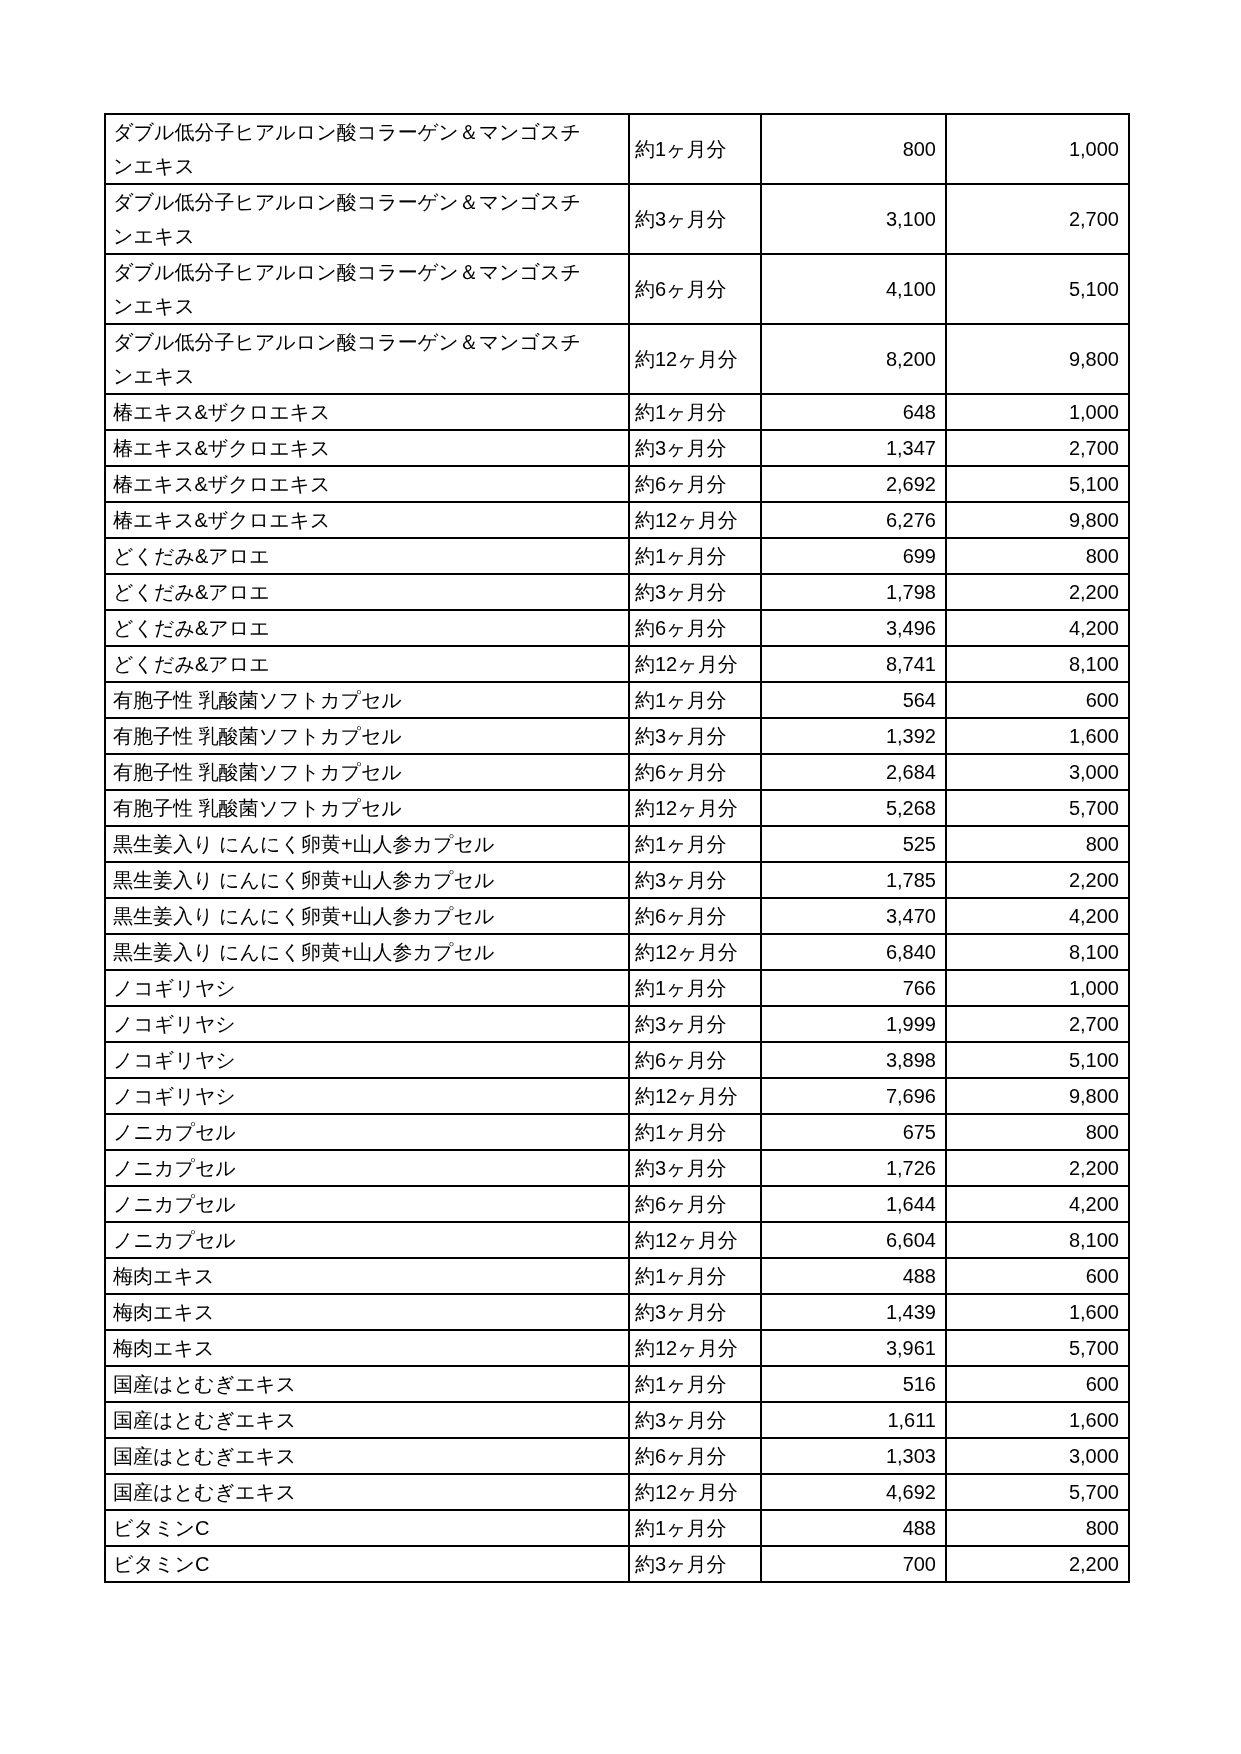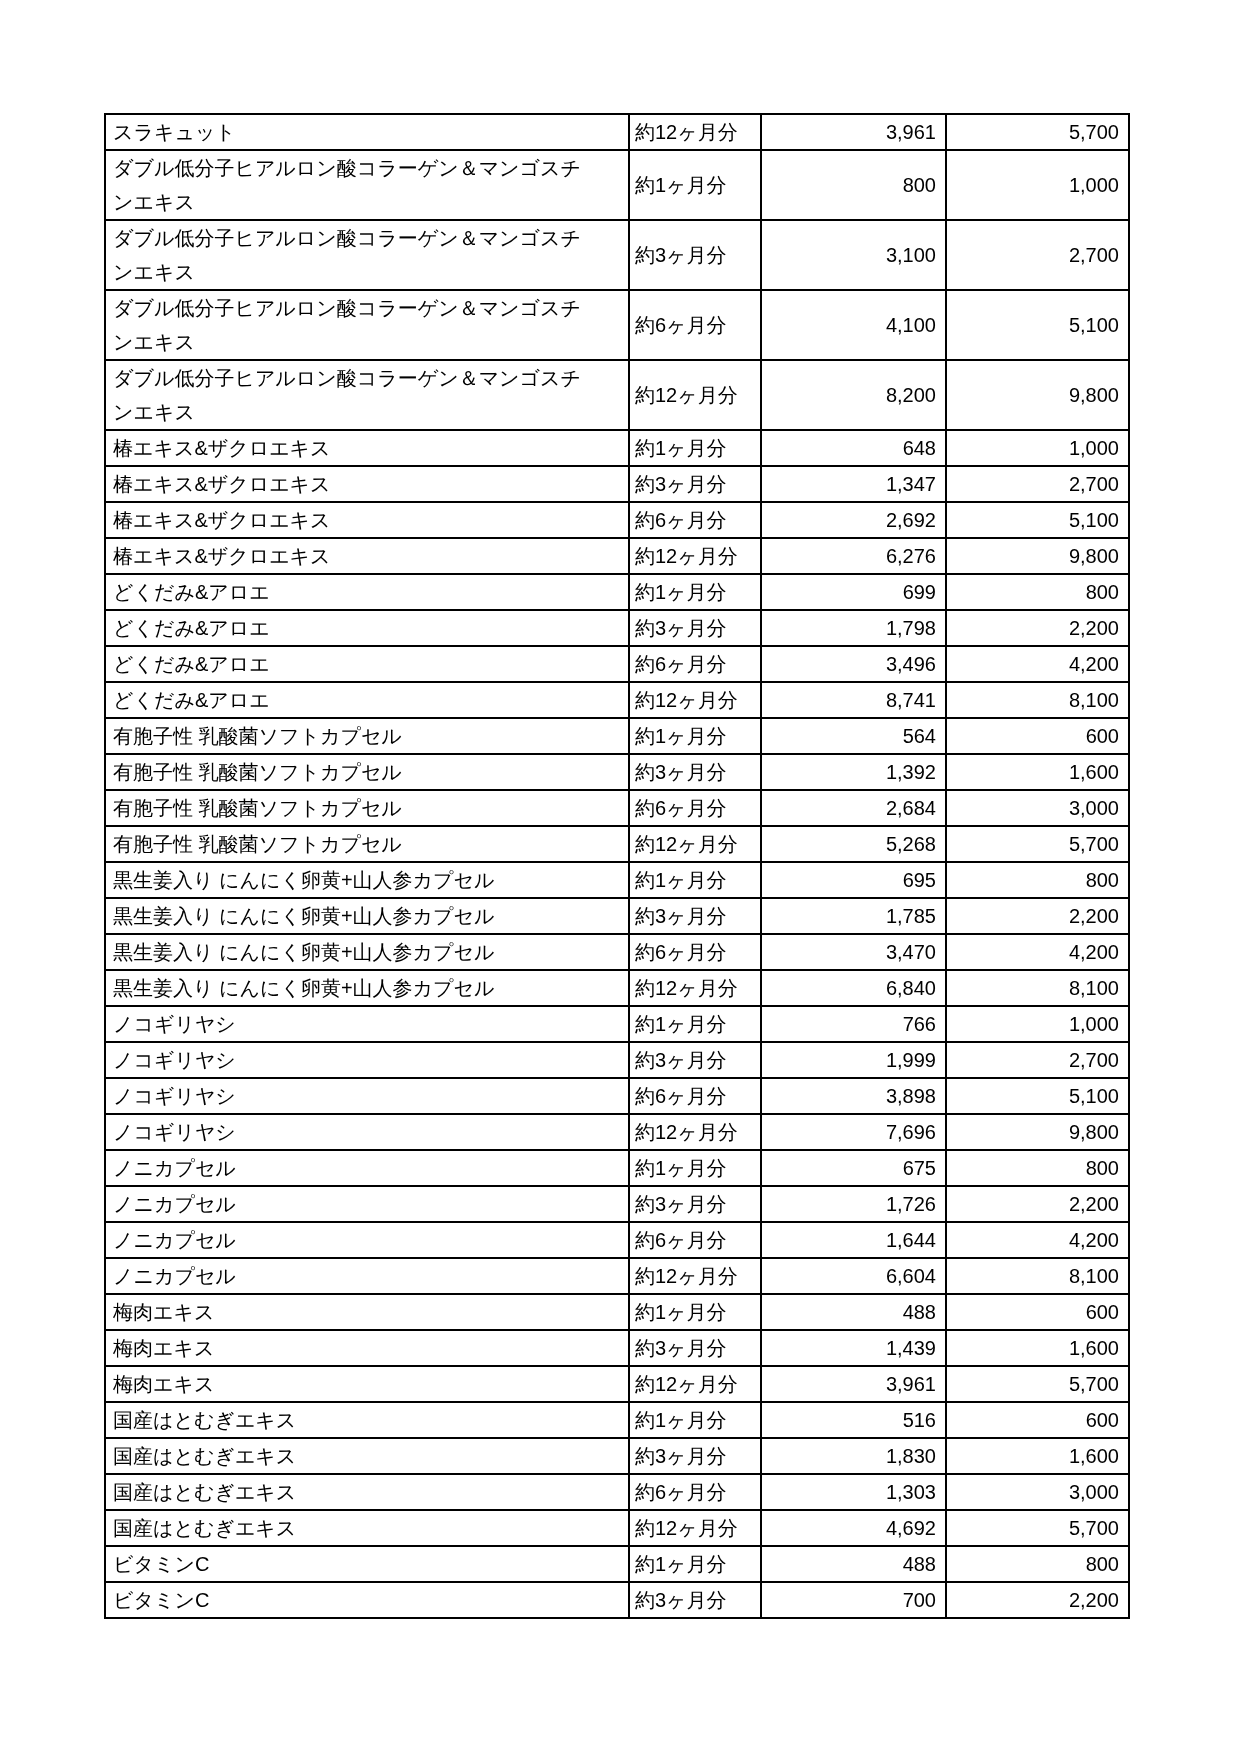--- a/index.html
+++ b/index.html
@@ -51,221 +51,215 @@
 <div class="page">
   <table class="price-table">
     <colgroup>
       <col style="width:524px">
       <col style="width:132px">
       <col style="width:185px">
       <col style="width:183px">
     </colgroup>
     <tbody>
         <tr>
-          <td class="c-product">スラキュット</td>
+          <td class="c-product">ダブル低分子ヒアルロン酸コラーゲン＆マンゴスチンエキス</td>
+          <td class="c-duration">約1ヶ月分</td>
+          <td class="c-price">800</td>
+          <td class="c-price">1,000</td>
+        </tr>
+        <tr>
+          <td class="c-product">ダブル低分子ヒアルロン酸コラーゲン＆マンゴスチンエキス</td>
+          <td class="c-duration">約3ヶ月分</td>
+          <td class="c-price">3,100</td>
+          <td class="c-price">2,700</td>
+        </tr>
+        <tr>
+          <td class="c-product">ダブル低分子ヒアルロン酸コラーゲン＆マンゴスチンエキス</td>
+          <td class="c-duration">約6ヶ月分</td>
+          <td class="c-price">4,100</td>
+          <td class="c-price">5,100</td>
+        </tr>
+        <tr>
+          <td class="c-product">ダブル低分子ヒアルロン酸コラーゲン＆マンゴスチンエキス</td>
+          <td class="c-duration">約12ヶ月分</td>
+          <td class="c-price">8,200</td>
+          <td class="c-price">9,800</td>
+        </tr>
+        <tr>
+          <td class="c-product">椿エキス&amp;ザクロエキス</td>
+          <td class="c-duration">約1ヶ月分</td>
+          <td class="c-price">648</td>
+          <td class="c-price">1,000</td>
+        </tr>
+        <tr>
+          <td class="c-product">椿エキス&amp;ザクロエキス</td>
+          <td class="c-duration">約3ヶ月分</td>
+          <td class="c-price">1,347</td>
+          <td class="c-price">2,700</td>
+        </tr>
+        <tr>
+          <td class="c-product">椿エキス&amp;ザクロエキス</td>
+          <td class="c-duration">約6ヶ月分</td>
+          <td class="c-price">2,692</td>
+          <td class="c-price">5,100</td>
+        </tr>
+        <tr>
+          <td class="c-product">椿エキス&amp;ザクロエキス</td>
+          <td class="c-duration">約12ヶ月分</td>
+          <td class="c-price">6,276</td>
+          <td class="c-price">9,800</td>
+        </tr>
+        <tr>
+          <td class="c-product">どくだみ&amp;アロエ</td>
+          <td class="c-duration">約1ヶ月分</td>
+          <td class="c-price">699</td>
+          <td class="c-price">800</td>
+        </tr>
+        <tr>
+          <td class="c-product">どくだみ&amp;アロエ</td>
+          <td class="c-duration">約3ヶ月分</td>
+          <td class="c-price">1,798</td>
+          <td class="c-price">2,200</td>
+        </tr>
+        <tr>
+          <td class="c-product">どくだみ&amp;アロエ</td>
+          <td class="c-duration">約6ヶ月分</td>
+          <td class="c-price">3,496</td>
+          <td class="c-price">4,200</td>
+        </tr>
+        <tr>
+          <td class="c-product">どくだみ&amp;アロエ</td>
+          <td class="c-duration">約12ヶ月分</td>
+          <td class="c-price">8,741</td>
+          <td class="c-price">8,100</td>
+        </tr>
+        <tr>
+          <td class="c-product">有胞子性 乳酸菌ソフトカプセル</td>
+          <td class="c-duration">約1ヶ月分</td>
+          <td class="c-price">564</td>
+          <td class="c-price">600</td>
+        </tr>
+        <tr>
+          <td class="c-product">有胞子性 乳酸菌ソフトカプセル</td>
+          <td class="c-duration">約3ヶ月分</td>
+          <td class="c-price">1,392</td>
+          <td class="c-price">1,600</td>
+        </tr>
+        <tr>
+          <td class="c-product">有胞子性 乳酸菌ソフトカプセル</td>
+          <td class="c-duration">約6ヶ月分</td>
+          <td class="c-price">2,684</td>
+          <td class="c-price">3,000</td>
+        </tr>
+        <tr>
+          <td class="c-product">有胞子性 乳酸菌ソフトカプセル</td>
+          <td class="c-duration">約12ヶ月分</td>
+          <td class="c-price">5,268</td>
+          <td class="c-price">5,700</td>
+        </tr>
+        <tr>
+          <td class="c-product">黒生姜入り にんにく卵黄+山人参カプセル</td>
+          <td class="c-duration">約1ヶ月分</td>
+          <td class="c-price">525</td>
+          <td class="c-price">800</td>
+        </tr>
+        <tr>
+          <td class="c-product">黒生姜入り にんにく卵黄+山人参カプセル</td>
+          <td class="c-duration">約3ヶ月分</td>
+          <td class="c-price">1,785</td>
+          <td class="c-price">2,200</td>
+        </tr>
+        <tr>
+          <td class="c-product">黒生姜入り にんにく卵黄+山人参カプセル</td>
+          <td class="c-duration">約6ヶ月分</td>
+          <td class="c-price">3,470</td>
+          <td class="c-price">4,200</td>
+        </tr>
+        <tr>
+          <td class="c-product">黒生姜入り にんにく卵黄+山人参カプセル</td>
+          <td class="c-duration">約12ヶ月分</td>
+          <td class="c-price">6,840</td>
+          <td class="c-price">8,100</td>
+        </tr>
+        <tr>
+          <td class="c-product">ノコギリヤシ</td>
+          <td class="c-duration">約1ヶ月分</td>
+          <td class="c-price">766</td>
+          <td class="c-price">1,000</td>
+        </tr>
+        <tr>
+          <td class="c-product">ノコギリヤシ</td>
+          <td class="c-duration">約3ヶ月分</td>
+          <td class="c-price">1,999</td>
+          <td class="c-price">2,700</td>
+        </tr>
+        <tr>
+          <td class="c-product">ノコギリヤシ</td>
+          <td class="c-duration">約6ヶ月分</td>
+          <td class="c-price">3,898</td>
+          <td class="c-price">5,100</td>
+        </tr>
+        <tr>
+          <td class="c-product">ノコギリヤシ</td>
+          <td class="c-duration">約12ヶ月分</td>
+          <td class="c-price">7,696</td>
+          <td class="c-price">9,800</td>
+        </tr>
+        <tr>
+          <td class="c-product">ノニカプセル</td>
+          <td class="c-duration">約1ヶ月分</td>
+          <td class="c-price">675</td>
+          <td class="c-price">800</td>
+        </tr>
+        <tr>
+          <td class="c-product">ノニカプセル</td>
+          <td class="c-duration">約3ヶ月分</td>
+          <td class="c-price">1,726</td>
+          <td class="c-price">2,200</td>
+        </tr>
+        <tr>
+          <td class="c-product">ノニカプセル</td>
+          <td class="c-duration">約6ヶ月分</td>
+          <td class="c-price">1,644</td>
+          <td class="c-price">4,200</td>
+        </tr>
+        <tr>
+          <td class="c-product">ノニカプセル</td>
+          <td class="c-duration">約12ヶ月分</td>
+          <td class="c-price">6,604</td>
+          <td class="c-price">8,100</td>
+        </tr>
+        <tr>
+          <td class="c-product">梅肉エキス</td>
+          <td class="c-duration">約1ヶ月分</td>
+          <td class="c-price">488</td>
+          <td class="c-price">600</td>
+        </tr>
+        <tr>
+          <td class="c-product">梅肉エキス</td>
+          <td class="c-duration">約3ヶ月分</td>
+          <td class="c-price">1,439</td>
+          <td class="c-price">1,600</td>
+        </tr>
+        <tr>
+          <td class="c-product">梅肉エキス</td>
           <td class="c-duration">約12ヶ月分</td>
           <td class="c-price">3,961</td>
           <td class="c-price">5,700</td>
         </tr>
         <tr>
-          <td class="c-product">ダブル低分子ヒアルロン酸コラーゲン＆マンゴスチンエキス</td>
-          <td class="c-duration">約1ヶ月分</td>
-          <td class="c-price">800</td>
-          <td class="c-price">1,000</td>
-        </tr>
-        <tr>
-          <td class="c-product">ダブル低分子ヒアルロン酸コラーゲン＆マンゴスチンエキス</td>
-          <td class="c-duration">約3ヶ月分</td>
-          <td class="c-price">3,100</td>
-          <td class="c-price">2,700</td>
-        </tr>
-        <tr>
-          <td class="c-product">ダブル低分子ヒアルロン酸コラーゲン＆マンゴスチンエキス</td>
-          <td class="c-duration">約6ヶ月分</td>
-          <td class="c-price">4,100</td>
-          <td class="c-price">5,100</td>
-        </tr>
-        <tr>
-          <td class="c-product">ダブル低分子ヒアルロン酸コラーゲン＆マンゴスチンエキス</td>
-          <td class="c-duration">約12ヶ月分</td>
-          <td class="c-price">8,200</td>
-          <td class="c-price">9,800</td>
-        </tr>
-        <tr>
-          <td class="c-product">椿エキス&amp;ザクロエキス</td>
-          <td class="c-duration">約1ヶ月分</td>
-          <td class="c-price">648</td>
-          <td class="c-price">1,000</td>
-        </tr>
-        <tr>
-          <td class="c-product">椿エキス&amp;ザクロエキス</td>
-          <td class="c-duration">約3ヶ月分</td>
-          <td class="c-price">1,347</td>
-          <td class="c-price">2,700</td>
-        </tr>
-        <tr>
-          <td class="c-product">椿エキス&amp;ザクロエキス</td>
-          <td class="c-duration">約6ヶ月分</td>
-          <td class="c-price">2,692</td>
-          <td class="c-price">5,100</td>
-        </tr>
-        <tr>
-          <td class="c-product">椿エキス&amp;ザクロエキス</td>
-          <td class="c-duration">約12ヶ月分</td>
-          <td class="c-price">6,276</td>
-          <td class="c-price">9,800</td>
-        </tr>
-        <tr>
-          <td class="c-product">どくだみ&amp;アロエ</td>
-          <td class="c-duration">約1ヶ月分</td>
-          <td class="c-price">699</td>
-          <td class="c-price">800</td>
-        </tr>
-        <tr>
-          <td class="c-product">どくだみ&amp;アロエ</td>
-          <td class="c-duration">約3ヶ月分</td>
-          <td class="c-price">1,798</td>
-          <td class="c-price">2,200</td>
-        </tr>
-        <tr>
-          <td class="c-product">どくだみ&amp;アロエ</td>
-          <td class="c-duration">約6ヶ月分</td>
-          <td class="c-price">3,496</td>
-          <td class="c-price">4,200</td>
-        </tr>
-        <tr>
-          <td class="c-product">どくだみ&amp;アロエ</td>
-          <td class="c-duration">約12ヶ月分</td>
-          <td class="c-price">8,741</td>
-          <td class="c-price">8,100</td>
-        </tr>
-        <tr>
-          <td class="c-product">有胞子性 乳酸菌ソフトカプセル</td>
-          <td class="c-duration">約1ヶ月分</td>
-          <td class="c-price">564</td>
-          <td class="c-price">600</td>
-        </tr>
-        <tr>
-          <td class="c-product">有胞子性 乳酸菌ソフトカプセル</td>
-          <td class="c-duration">約3ヶ月分</td>
-          <td class="c-price">1,392</td>
-          <td class="c-price">1,600</td>
-        </tr>
-        <tr>
-          <td class="c-product">有胞子性 乳酸菌ソフトカプセル</td>
-          <td class="c-duration">約6ヶ月分</td>
-          <td class="c-price">2,684</td>
-          <td class="c-price">3,000</td>
-        </tr>
-        <tr>
-          <td class="c-product">有胞子性 乳酸菌ソフトカプセル</td>
-          <td class="c-duration">約12ヶ月分</td>
-          <td class="c-price">5,268</td>
-          <td class="c-price">5,700</td>
-        </tr>
-        <tr>
-          <td class="c-product">黒生姜入り にんにく卵黄+山人参カプセル</td>
-          <td class="c-duration">約1ヶ月分</td>
-          <td class="c-price">695</td>
-          <td class="c-price">800</td>
-        </tr>
-        <tr>
-          <td class="c-product">黒生姜入り にんにく卵黄+山人参カプセル</td>
-          <td class="c-duration">約3ヶ月分</td>
-          <td class="c-price">1,785</td>
-          <td class="c-price">2,200</td>
-        </tr>
-        <tr>
-          <td class="c-product">黒生姜入り にんにく卵黄+山人参カプセル</td>
-          <td class="c-duration">約6ヶ月分</td>
-          <td class="c-price">3,470</td>
-          <td class="c-price">4,200</td>
-        </tr>
-        <tr>
-          <td class="c-product">黒生姜入り にんにく卵黄+山人参カプセル</td>
-          <td class="c-duration">約12ヶ月分</td>
-          <td class="c-price">6,840</td>
-          <td class="c-price">8,100</td>
-        </tr>
-        <tr>
-          <td class="c-product">ノコギリヤシ</td>
-          <td class="c-duration">約1ヶ月分</td>
-          <td class="c-price">766</td>
-          <td class="c-price">1,000</td>
-        </tr>
-        <tr>
-          <td class="c-product">ノコギリヤシ</td>
-          <td class="c-duration">約3ヶ月分</td>
-          <td class="c-price">1,999</td>
-          <td class="c-price">2,700</td>
-        </tr>
-        <tr>
-          <td class="c-product">ノコギリヤシ</td>
-          <td class="c-duration">約6ヶ月分</td>
-          <td class="c-price">3,898</td>
-          <td class="c-price">5,100</td>
-        </tr>
-        <tr>
-          <td class="c-product">ノコギリヤシ</td>
-          <td class="c-duration">約12ヶ月分</td>
-          <td class="c-price">7,696</td>
-          <td class="c-price">9,800</td>
-        </tr>
-        <tr>
-          <td class="c-product">ノニカプセル</td>
-          <td class="c-duration">約1ヶ月分</td>
-          <td class="c-price">675</td>
-          <td class="c-price">800</td>
-        </tr>
-        <tr>
-          <td class="c-product">ノニカプセル</td>
-          <td class="c-duration">約3ヶ月分</td>
-          <td class="c-price">1,726</td>
-          <td class="c-price">2,200</td>
-        </tr>
-        <tr>
-          <td class="c-product">ノニカプセル</td>
-          <td class="c-duration">約6ヶ月分</td>
-          <td class="c-price">1,644</td>
-          <td class="c-price">4,200</td>
-        </tr>
-        <tr>
-          <td class="c-product">ノニカプセル</td>
-          <td class="c-duration">約12ヶ月分</td>
-          <td class="c-price">6,604</td>
-          <td class="c-price">8,100</td>
-        </tr>
-        <tr>
-          <td class="c-product">梅肉エキス</td>
-          <td class="c-duration">約1ヶ月分</td>
-          <td class="c-price">488</td>
-          <td class="c-price">600</td>
-        </tr>
-        <tr>
-          <td class="c-product">梅肉エキス</td>
-          <td class="c-duration">約3ヶ月分</td>
-          <td class="c-price">1,439</td>
-          <td class="c-price">1,600</td>
-        </tr>
-        <tr>
-          <td class="c-product">梅肉エキス</td>
-          <td class="c-duration">約12ヶ月分</td>
-          <td class="c-price">3,961</td>
-          <td class="c-price">5,700</td>
-        </tr>
-        <tr>
           <td class="c-product">国産はとむぎエキス</td>
           <td class="c-duration">約1ヶ月分</td>
           <td class="c-price">516</td>
           <td class="c-price">600</td>
         </tr>
         <tr>
           <td class="c-product">国産はとむぎエキス</td>
           <td class="c-duration">約3ヶ月分</td>
-          <td class="c-price">1,830</td>
+          <td class="c-price">1,611</td>
           <td class="c-price">1,600</td>
         </tr>
         <tr>
           <td class="c-product">国産はとむぎエキス</td>
           <td class="c-duration">約6ヶ月分</td>
           <td class="c-price">1,303</td>
           <td class="c-price">3,000</td>
         </tr>
         <tr>
           <td class="c-product">国産はとむぎエキス</td>

